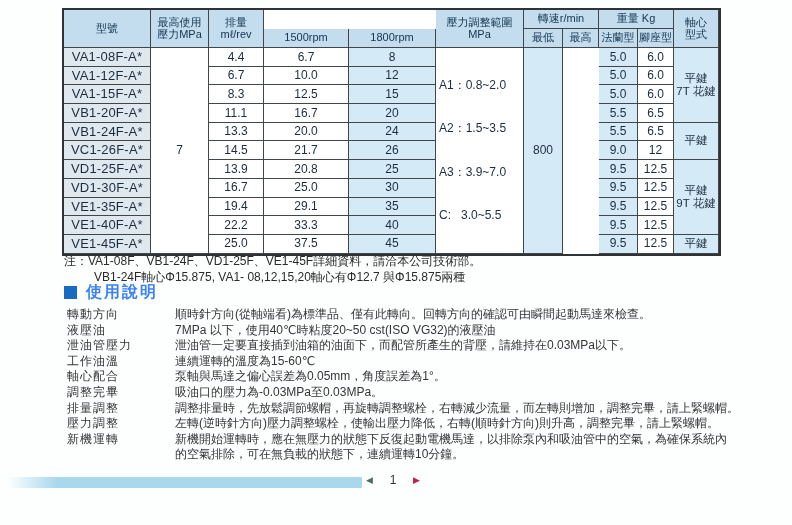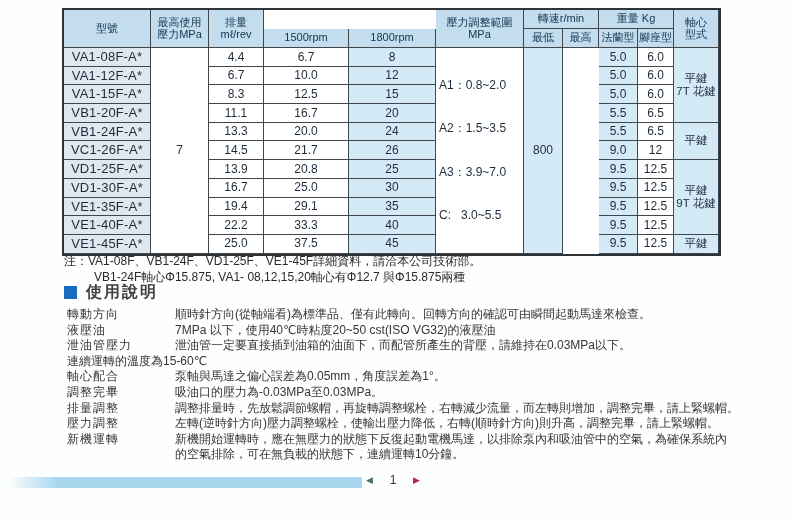--- a/index.html
+++ b/index.html
@@ -25,21 +25,21 @@
   .shaft{ flex-direction:column; font-size:11.5px; line-height:13px; }
   .pranges { flex-direction:column; justify-content:space-evenly; align-items:flex-start;
              padding-left:3px; white-space:pre; font-size:12px; }
 
   
   .notes { position:absolute; left:64px; top:253px; font-size:12px; color:#2a2a2a; line-height:16px; }
   .notes .n2 { margin-left:30px; }
 
   
   .usage-title { position:absolute; left:64px; top:282px; display:flex; align-items:center;
-                 color:#404040; font-size:16px; font-weight:bold; letter-spacing:2px; }
+                 color:#3b82f6; font-size:16px; font-weight:bold; letter-spacing:2px; }
   .usage-title .sq { width:13px; height:13px; background:#176cc2; margin-right:9px; display:inline-block; }
   .usage-list { position:absolute; left:67px; top:307px; width:712px; font-size:12px;
                 color:#333538; line-height:15.6px; }
   .u-row { display:flex; align-items:flex-start; }
   .u-label { width:108px; flex:0 0 108px; letter-spacing:1px; }
   .u-text { width:604px; }
 
   
   .foot-bar { position:absolute; left:8px; top:477px; width:354px; height:11px;
               background:linear-gradient(90deg, rgba(168,215,238,0) 0%, #a8d7ee 14%, #a8d7ee 100%);
@@ -188,20 +188,21 @@
       </div>
       <div class="u-row">
         <div class="u-label">液壓油</div>
         <div class="u-text">7MPa 以下，使用40℃時粘度20~50 cst(ISO VG32)的液壓油</div>
       </div>
       <div class="u-row">
         <div class="u-label">泄油管壓力</div>
         <div class="u-text">泄油管一定要直接插到油箱的油面下，而配管所產生的背壓，請維持在0.03MPa以下。</div>
       </div>
       <div class="u-row">
+        <div class="u-label">工作油溫</div>
         <div class="u-text">連續運轉的溫度為15-60℃</div>
       </div>
       <div class="u-row">
         <div class="u-label">軸心配合</div>
         <div class="u-text">泵軸與馬達之偏心誤差為0.05mm，角度誤差為1°。</div>
       </div>
       <div class="u-row">
         <div class="u-label">調整完畢</div>
         <div class="u-text">吸油口的壓力為-0.03MPa至0.03MPa。</div>
       </div>

